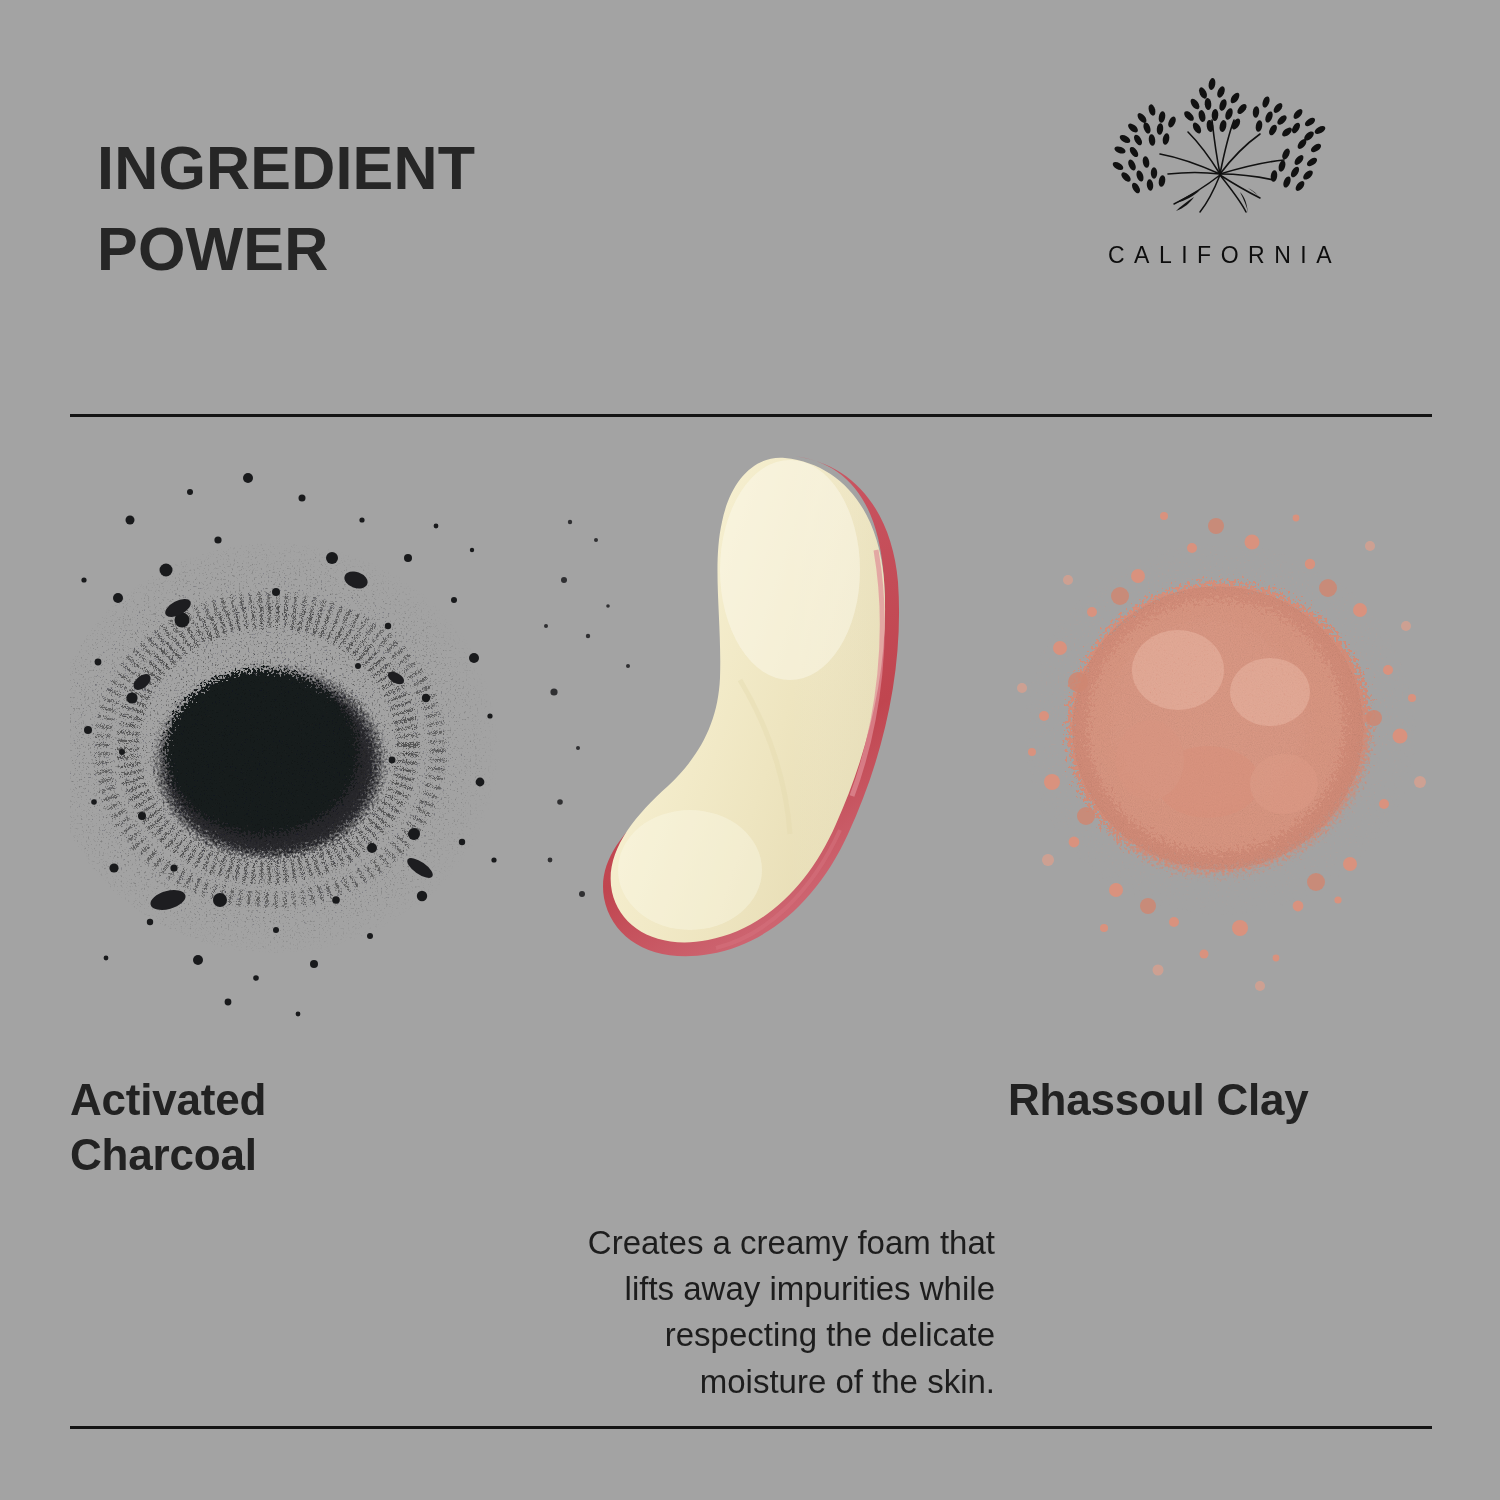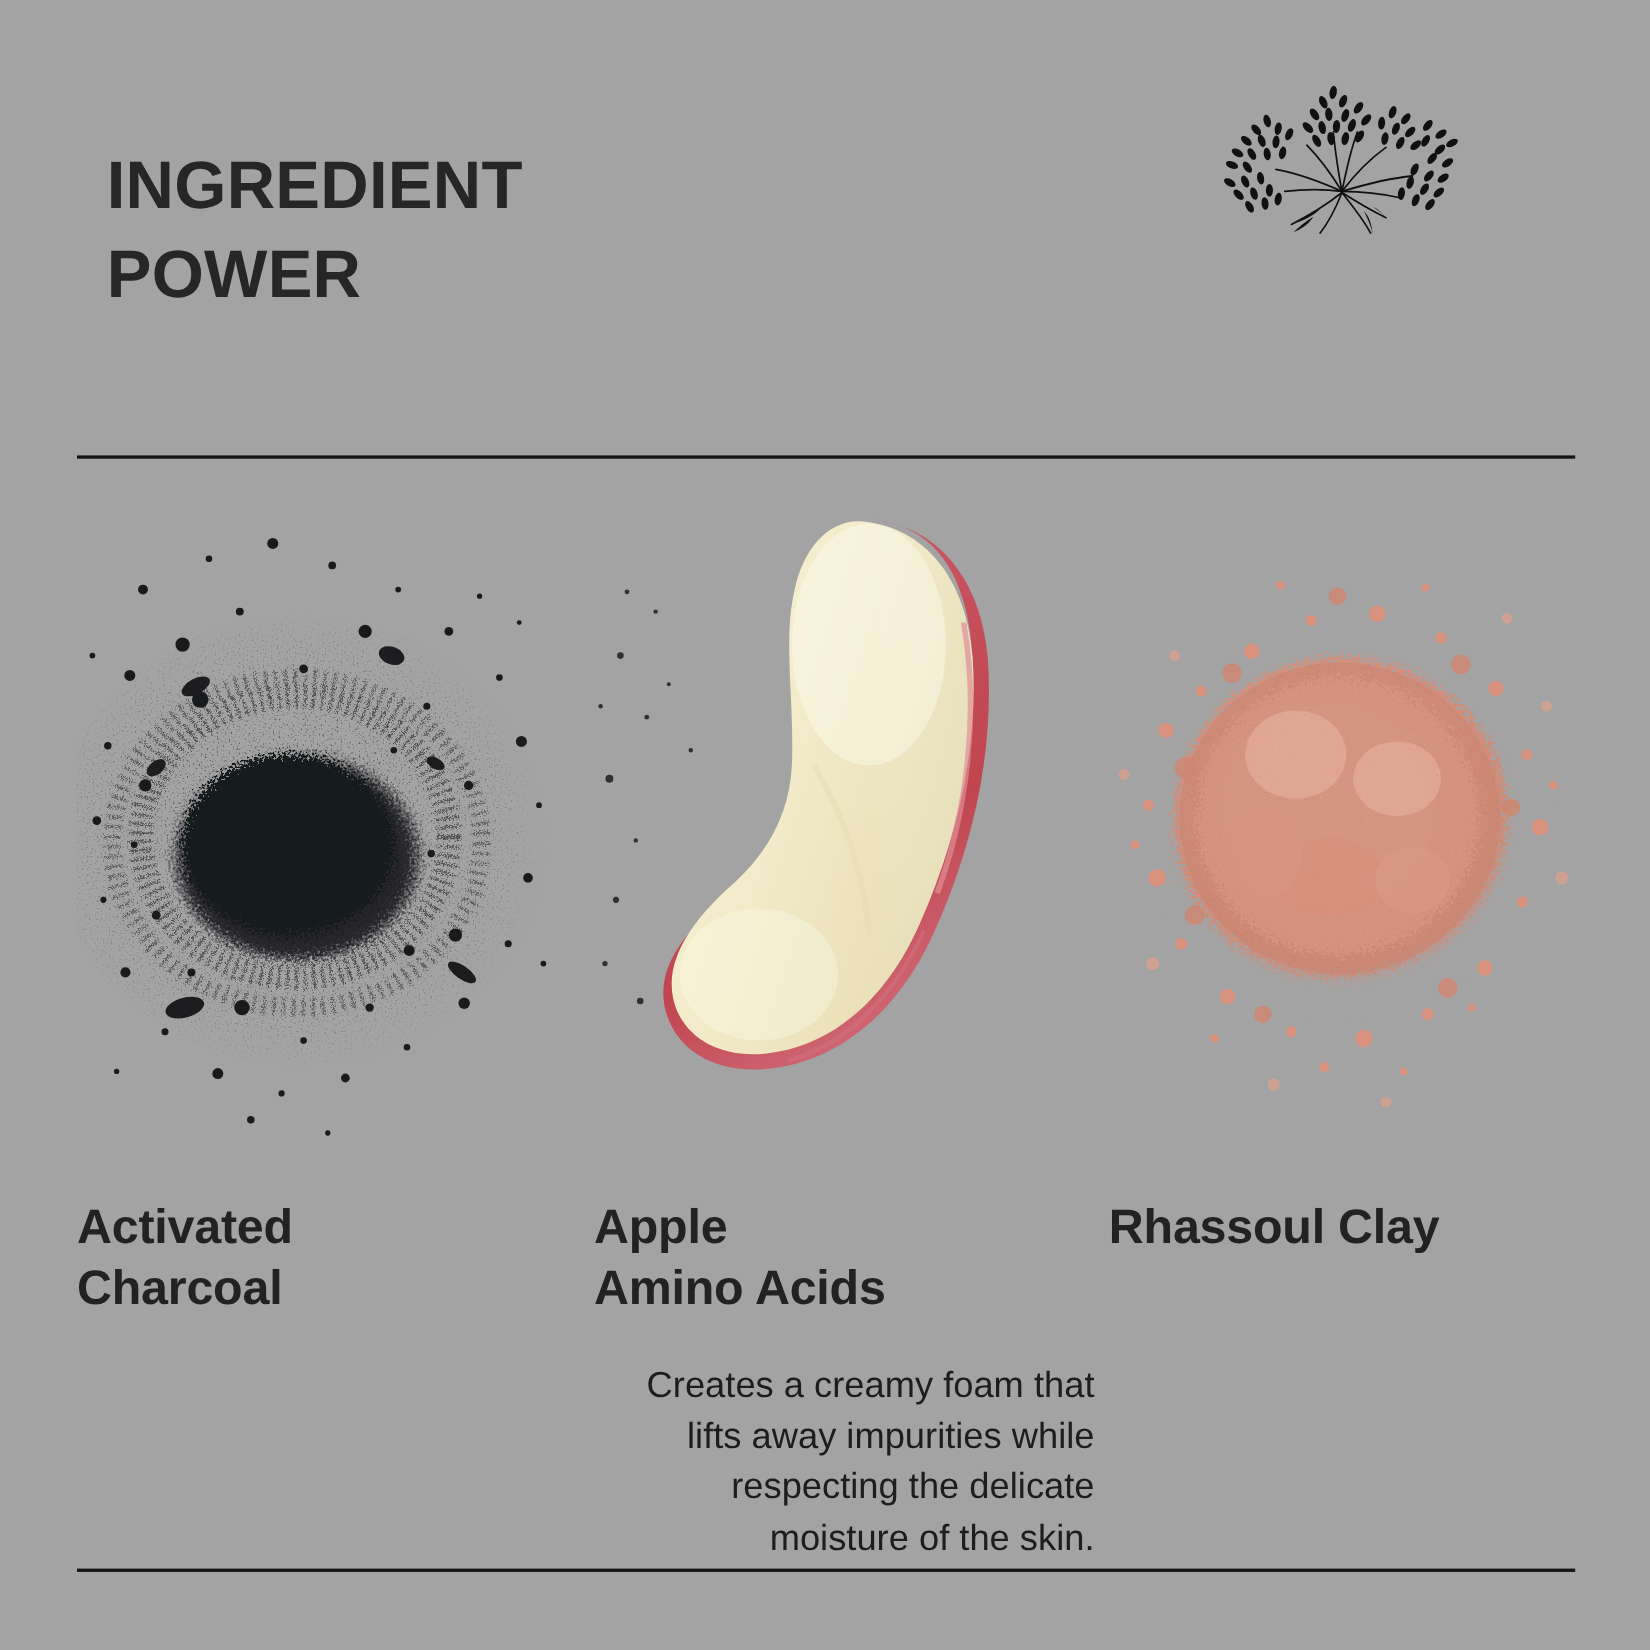--- a/index.html
+++ b/index.html
@@ -84,21 +84,21 @@
     height: 3px;
     background: #141414;
   }
   .rule-top { top: 414px; }
   .rule-bottom { top: 1426px; }
 
   
   .columns {
     position: absolute;
     left: 0;
-    top: 446px;
+    top: 430px;
     width: 1331px;
     height: 980px;
   }
   .col {
     position: absolute;
     top: 0;
     height: 980px;
   }
   .col-1 { left: 70px;   width: 440px; }
   .col-2 { left: 540px;  width: 450px; }
@@ -247,20 +247,21 @@
             <ellipse cx="192" cy="104" rx="3.2" ry="5.8" transform="rotate(15 192 104)"></ellipse>
             <ellipse cx="205" cy="110" rx="3.2" ry="5.8" transform="rotate(32 205 110)"></ellipse>
             <ellipse cx="218" cy="113" rx="3.2" ry="5.8" transform="rotate(48 218 113)"></ellipse>
             <ellipse cx="197" cy="120" rx="3.2" ry="5.8" transform="rotate(22 197 120)"></ellipse>
             <ellipse cx="210" cy="124" rx="3.2" ry="5.8" transform="rotate(38 210 124)"></ellipse>
             <ellipse cx="184" cy="114" rx="3.2" ry="5.8" transform="rotate(8 184 114)"></ellipse>
           </g>
         </g>
       </svg>
 
+      <div class="brand-sub">CALIFORNIA</div>
     </div>
   </div>
 
   <div class="rule rule-top"></div>
   <div class="rule rule-bottom"></div>
 
   <div class="columns">
 
     <div class="col col-1">
       <div class="figure">
@@ -451,22 +452,20 @@
             <circle cx="10" cy="430" r="2.4"></circle>
               <circle cx="42" cy="464" r="3"></circle>
             <circle cx="68" cy="176" r="1.8"></circle>
               <circle cx="88" cy="236" r="2"></circle>
             <circle cx="30" cy="92" r="2.2"></circle>
               <circle cx="6" cy="196" r="2"></circle>
           </g>
         </svg>
       </div>
 
-      <h2 class="col-head">Apple
-Amino Acids</h2>
       <p class="col-body">Creates a creamy foam that
 lifts away impurities while
 respecting the delicate
 moisture of the skin.</p>
     </div>
 
     <div class="col col-3">
       <div class="figure">
         <svg width="428" height="630" viewBox="0 0 428 630">
           <defs>

